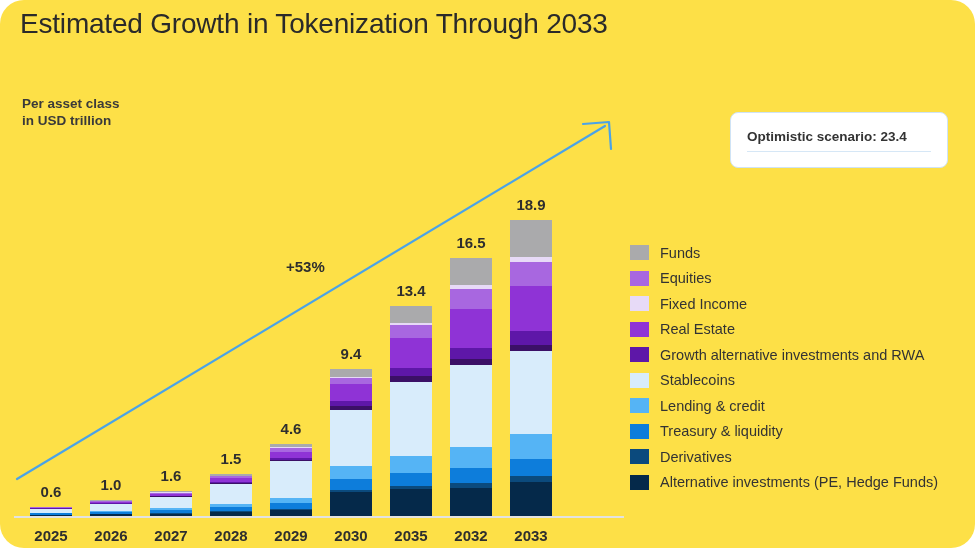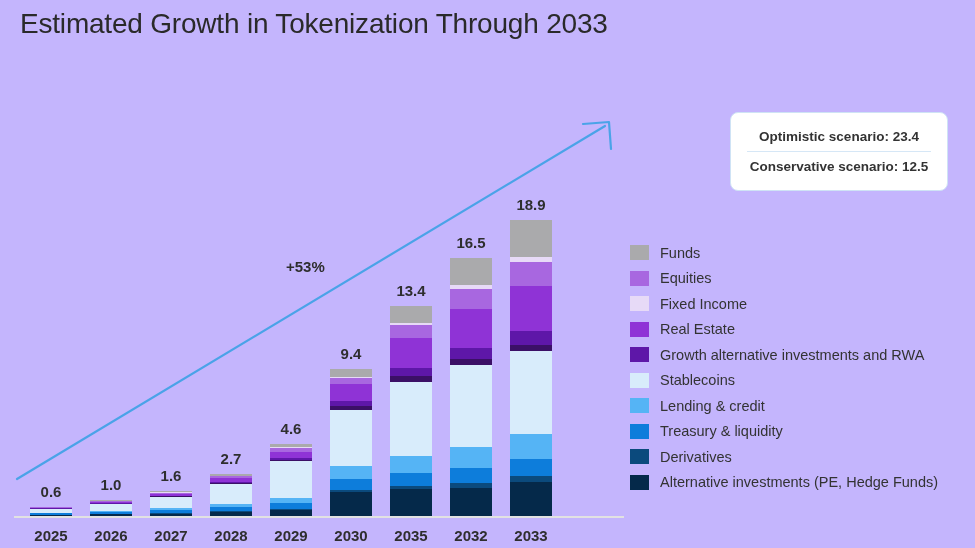--- a/index.html
+++ b/index.html
@@ -9,21 +9,22 @@
   }
   body {
     font-family: "Liberation Sans", sans-serif;
     color: #2b2b2b;
   }
   #page {
     position: relative;
     width: 975px;
     height: 548px;
     overflow: hidden;
-    background: #c4b5fd;
+    background: #fde047;
+    border-radius: 24px;
   }
 
   
   #chart-title {
     position: absolute;
     left: 20px;
     top: 8px;
     font-size: 28px;
     font-weight: 400;
     letter-spacing: -0.2px;
@@ -53,21 +54,20 @@
     border-radius: 8px;
     padding: 12px 16px 12px 16px;
     background: #ffffff;
   }
   .scenario-row {
     font-size: 13.5px;
     font-weight: 700;
     color: #333;
     white-space: nowrap;
     padding: 4px 0;
-    text-align: center;
   }
   #scenario-divider {
     height: 1px;
     background: #d6e7f6;
     margin: 3px 0;
   }
 
   
   #plot {
     position: absolute;
@@ -163,25 +163,28 @@
     white-space: nowrap;
   }
 </style>
 </head>
 <body>
 
 <div id="page">
 
   <div id="chart-title">Estimated Growth in Tokenization Through 2033</div>
 
+  <div id="axis-note">
+    <div>Per asset class</div>
+    <div>in USD trillion</div>
+  </div>
 
   <div id="scenario-box">
     <div class="scenario-row">Optimistic scenario: 23.4</div>
     <div id="scenario-divider"></div>
-    <div class="scenario-row">Conservative scenario: 12.5</div>
   </div>
 
   <div id="plot">
     <div id="baseline"></div>
     <div id="bars">
         <div class="bar-group" style="left: 24px;">
           <div class="bar-value" style="bottom: 16.3968px;">0.6</div>
           <div class="bar-stack">
             <span class="seg" title="Funds: 0.03" style="height: 0.469841px; background: rgb(170, 170, 172);"></span>
             <span class="seg" title="Fixed Income: 0.01" style="height: 0.156614px; background: rgb(231, 218, 247);"></span>
@@ -225,21 +228,21 @@
             <span class="seg" title="Deposits: 0.03" style="height: 0.469841px; background: rgb(59, 16, 102);"></span>
             <span class="seg" title="Stablecoins: 0.75" style="height: 11.746px; background: rgb(216, 236, 251);"></span>
             <span class="seg" title="Lending &amp; credit: 0.1" style="height: 1.56614px; background: rgb(85, 180, 245);"></span>
             <span class="seg" title="Treasury &amp; liquidity: 0.2" style="height: 3.13228px; background: rgb(13, 125, 219);"></span>
             <span class="seg" title="Derivatives: 0.03" style="height: 0.469841px; background: rgb(11, 74, 125);"></span>
             <span class="seg" title="Alternative investments (PE, Hedge Funds): 0.16" style="height: 2.50582px; background: rgb(5, 41, 74);"></span>
           </div>
           <div class="x-label">2027</div>
         </div>
         <div class="bar-group" style="left: 204px;">
-          <div class="bar-value" style="bottom: 49.2857px;">2.7</div>
+          <div class="bar-value" style="bottom: 49.2857px;">1.5</div>
           <div class="bar-stack">
             <span class="seg" title="Funds: 0.12" style="height: 1.87936px; background: rgb(170, 170, 172);"></span>
             <span class="seg" title="Fixed Income: 0.05" style="height: 0.783069px; background: rgb(231, 218, 247);"></span>
             <span class="seg" title="Equities: 0.1" style="height: 1.56614px; background: rgb(168, 103, 224);"></span>
             <span class="seg" title="Real Estate: 0.28" style="height: 4.38519px; background: rgb(143, 51, 214);"></span>
             <span class="seg" title="Other alternative investments and RWA: 0.05" style="height: 0.783069px; background: rgb(94, 23, 168);"></span>
             <span class="seg" title="Deposits: 0.05" style="height: 0.783069px; background: rgb(59, 16, 102);"></span>
             <span class="seg" title="Stablecoins: 1.3" style="height: 20.3598px; background: rgb(216, 236, 251);"></span>
             <span class="seg" title="Lending &amp; credit: 0.15" style="height: 2.34921px; background: rgb(85, 180, 245);"></span>
             <span class="seg" title="Treasury &amp; liquidity: 0.28" style="height: 4.38519px; background: rgb(13, 125, 219);"></span>

